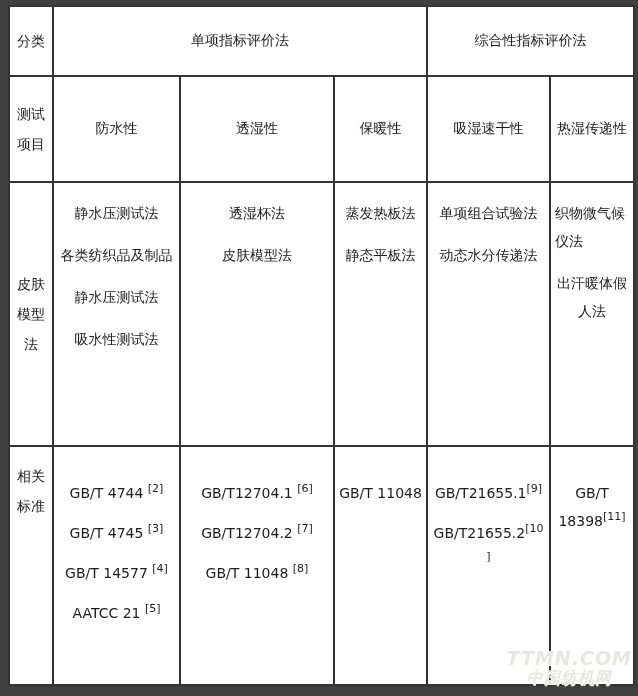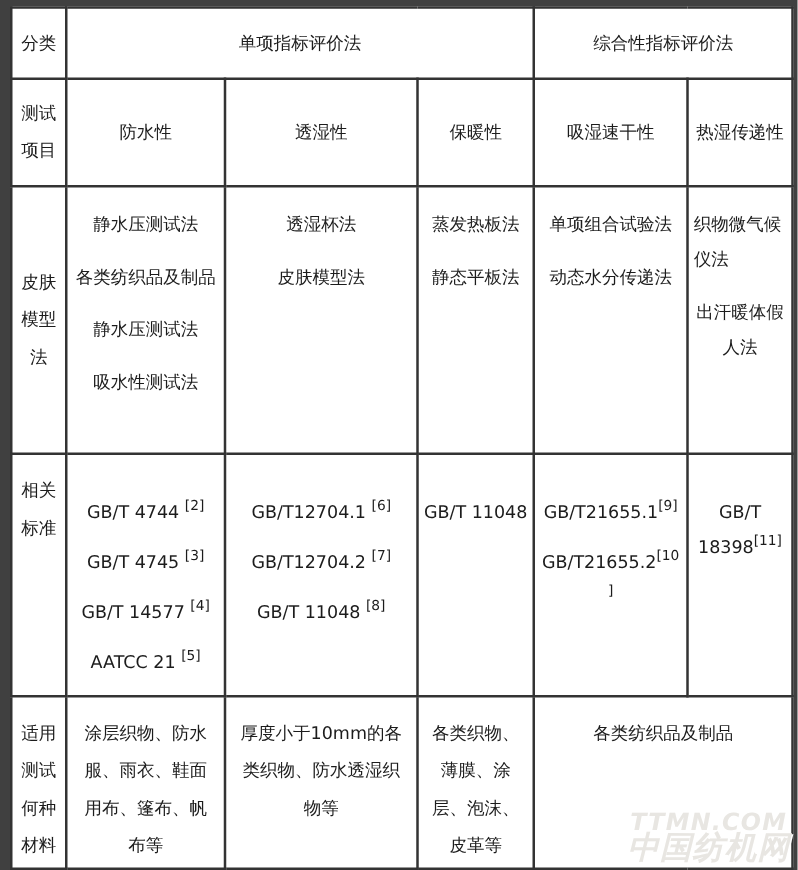--- a/index.html
+++ b/index.html
@@ -65,21 +65,21 @@
     z-index: 5;
     text-align: center;
     font-weight: bold;
     font-style: italic;
     color: #e8e6e2;
     text-shadow: 1px 1px 0 #ffffff;
     letter-spacing: 1px;
     pointer-events: none;
   }
   .watermark .wm1 { font-size: 19px; line-height: 20px; }
-  .watermark .wm2 { font-size: 25px; line-height: 20px; font-style: italic; }
+  .watermark .wm2 { font-size: 16px; line-height: 20px; font-style: italic; }
 </style>
 </head>
 <body>
 
 <div class="page">
   <table class="eval-table">
     <colgroup>
       <col style="width:44px">
       <col style="width:127px">
       <col style="width:154px">
@@ -143,27 +143,20 @@
             <p class="cell-line">GB/T 11048</p>
           </td>
         <td class="top list stds">
             <p class="cell-line">GB/T21655.1<sup>[9]</sup></p>
             <p class="cell-line">GB/T21655.2<sup>[10]</sup></p>
           </td>
         <td class="top list stds">
             <p class="cell-line">GB/T 18398<sup>[11]</sup></p>
           </td>
       </tr>
-      <tr class="r5">
-        <td class="label top">适用测试何种材料</td>
-        <td class="top mat">涂层织物、防水服、雨衣、鞋面用布、篷布、帆布等</td>
-        <td class="top mat">厚度小于10mm的各类织物、防水透湿织物等</td>
-        <td class="top mat">各类织物、薄膜、涂层、泡沫、皮革等</td>
-        <td colspan="2" class="top combined">各类纺织品及制品</td>
-      </tr>
     </tbody>
   </table>
 
   <div class="watermark">
     <div class="wm1">TTMN.COM</div>
     <div class="wm2">中国纺机网</div>
   </div>
 </div>
 
 </body></html>

